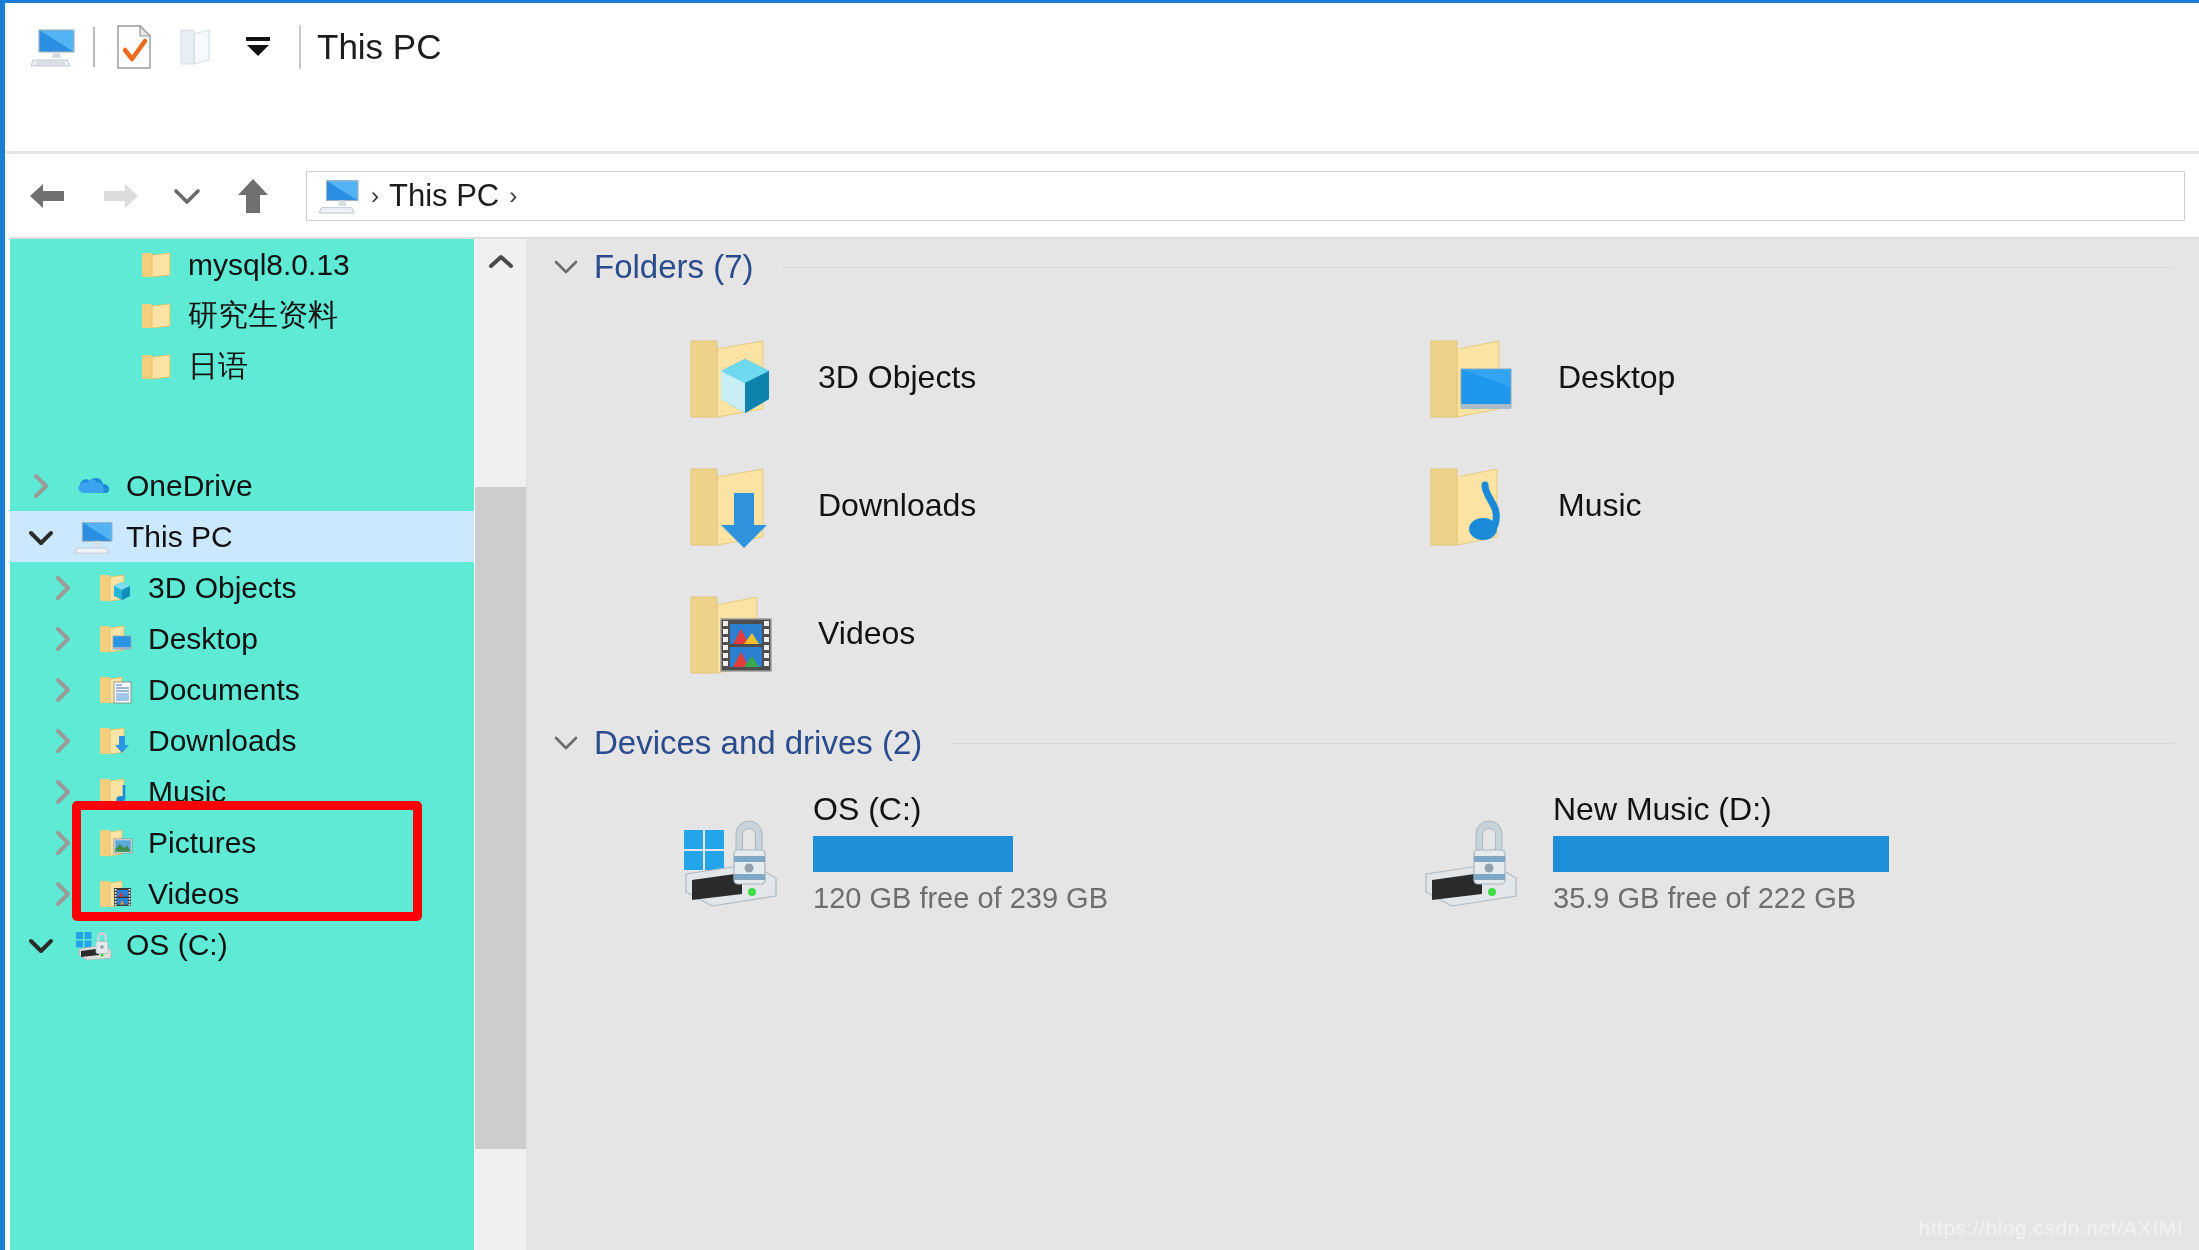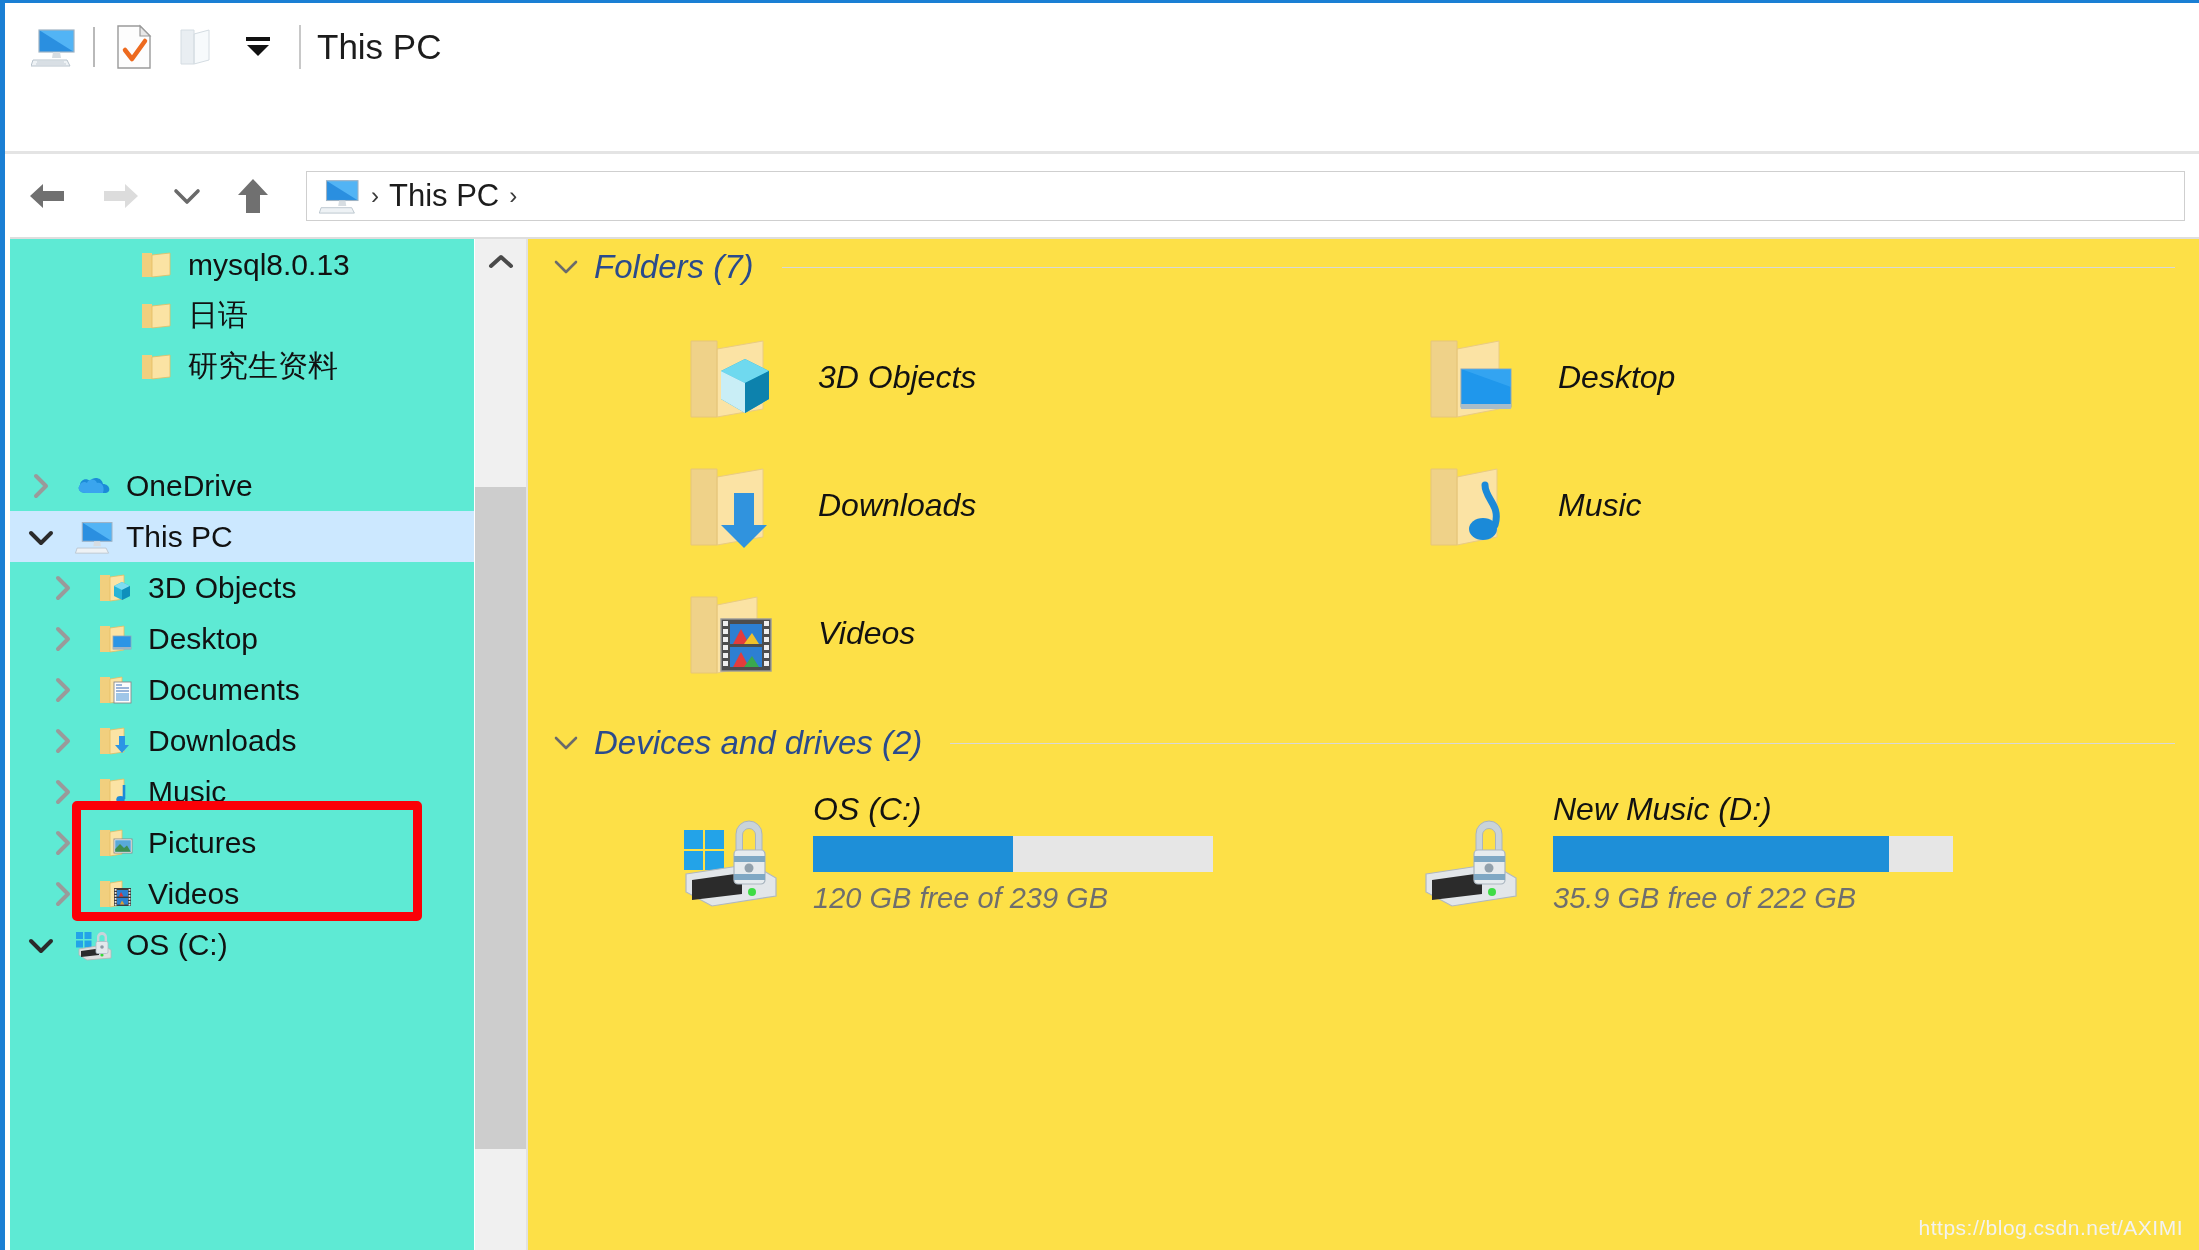--- a/index.html
+++ b/index.html
@@ -189,23 +189,22 @@
   .pane-divider {
     width: 2px;
     background: #e2e2e2;
     flex: 0 0 2px;
   }
 
   
   .content {
     position: relative;
     flex: 1;
-    background: #fde047;
+    background: #e5e5e5;
     overflow: hidden;
-    font-style: italic;
   }
   .group-header {
     display: flex;
     align-items: center;
     gap: 14px;
     padding-left: 24px;
     height: 56px;
   }
   .group-chev {
     color: #5a5a5a;
@@ -418,33 +417,33 @@
 
         <div class="tree-row">
           <div class="chev-cell"></div>
           <div class="chev-cell"></div>
           <div class="tree-icon">
             <svg width="34" height="30" viewBox="0 0 34 30">
               <path d="M2 3 L12 3 L12 27 L2 27 Z" fill="#f1cf7e"></path>
               <path d="M12 5 L30 3 L30 25 L12 27 Z" fill="#fbe3a4" stroke="#e5bd62" stroke-width="0.8"></path>
             </svg>
           </div>
-          <div class="tree-label">日语</div>
+          <div class="tree-label">研究生资料</div>
         </div>
 
         <div class="tree-row">
           <div class="chev-cell"></div>
           <div class="chev-cell"></div>
           <div class="tree-icon">
             <svg width="34" height="30" viewBox="0 0 34 30">
               <path d="M2 3 L12 3 L12 27 L2 27 Z" fill="#f1cf7e"></path>
               <path d="M12 5 L30 3 L30 25 L12 27 Z" fill="#fbe3a4" stroke="#e5bd62" stroke-width="0.8"></path>
             </svg>
           </div>
-          <div class="tree-label">研究生资料</div>
+          <div class="tree-label">日语</div>
         </div>
 
         <div class="tree-row" style="height:68px;"></div>
 
         <div class="tree-row">
           <div class="chev-cell">
             <svg width="22" height="30" viewBox="0 0 22 30">
               <path d="M6 5 L16 15 L6 25" fill="none" stroke="#9a9a9a" stroke-width="4" stroke-linecap="round" stroke-linejoin="round"></path>
             </svg>
           </div>

